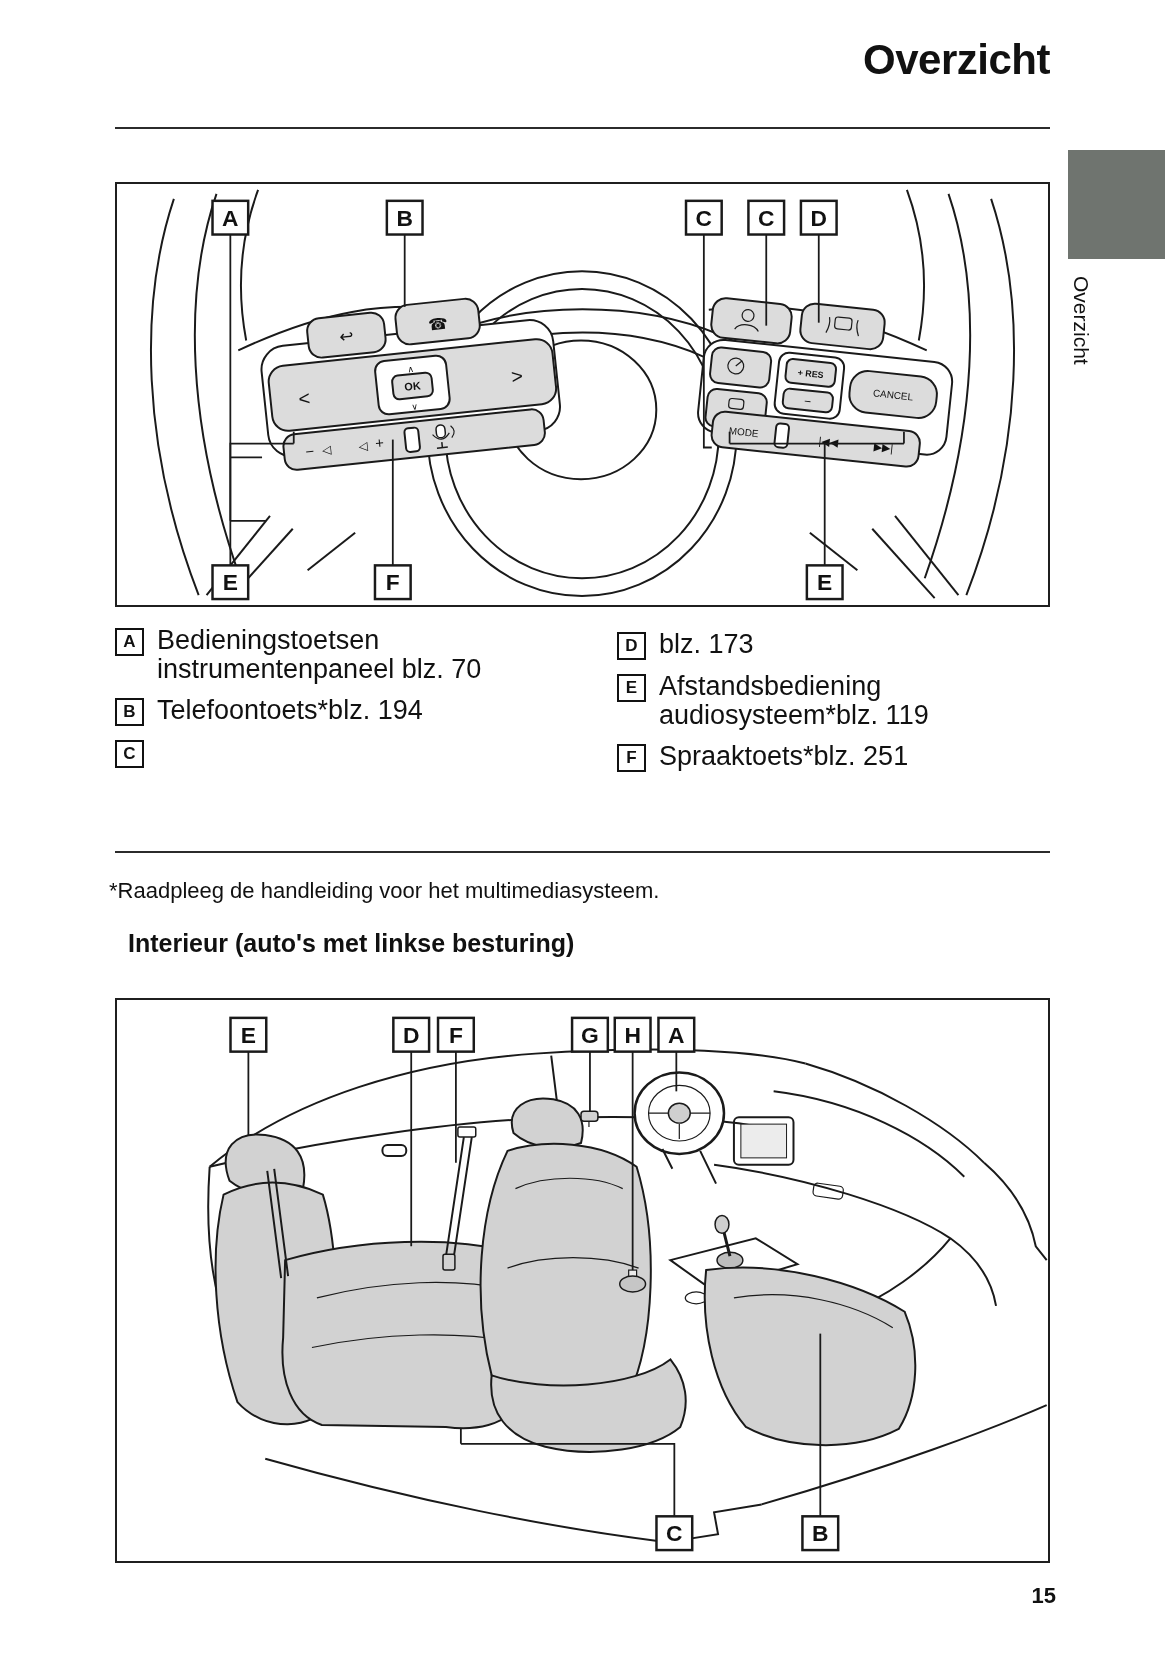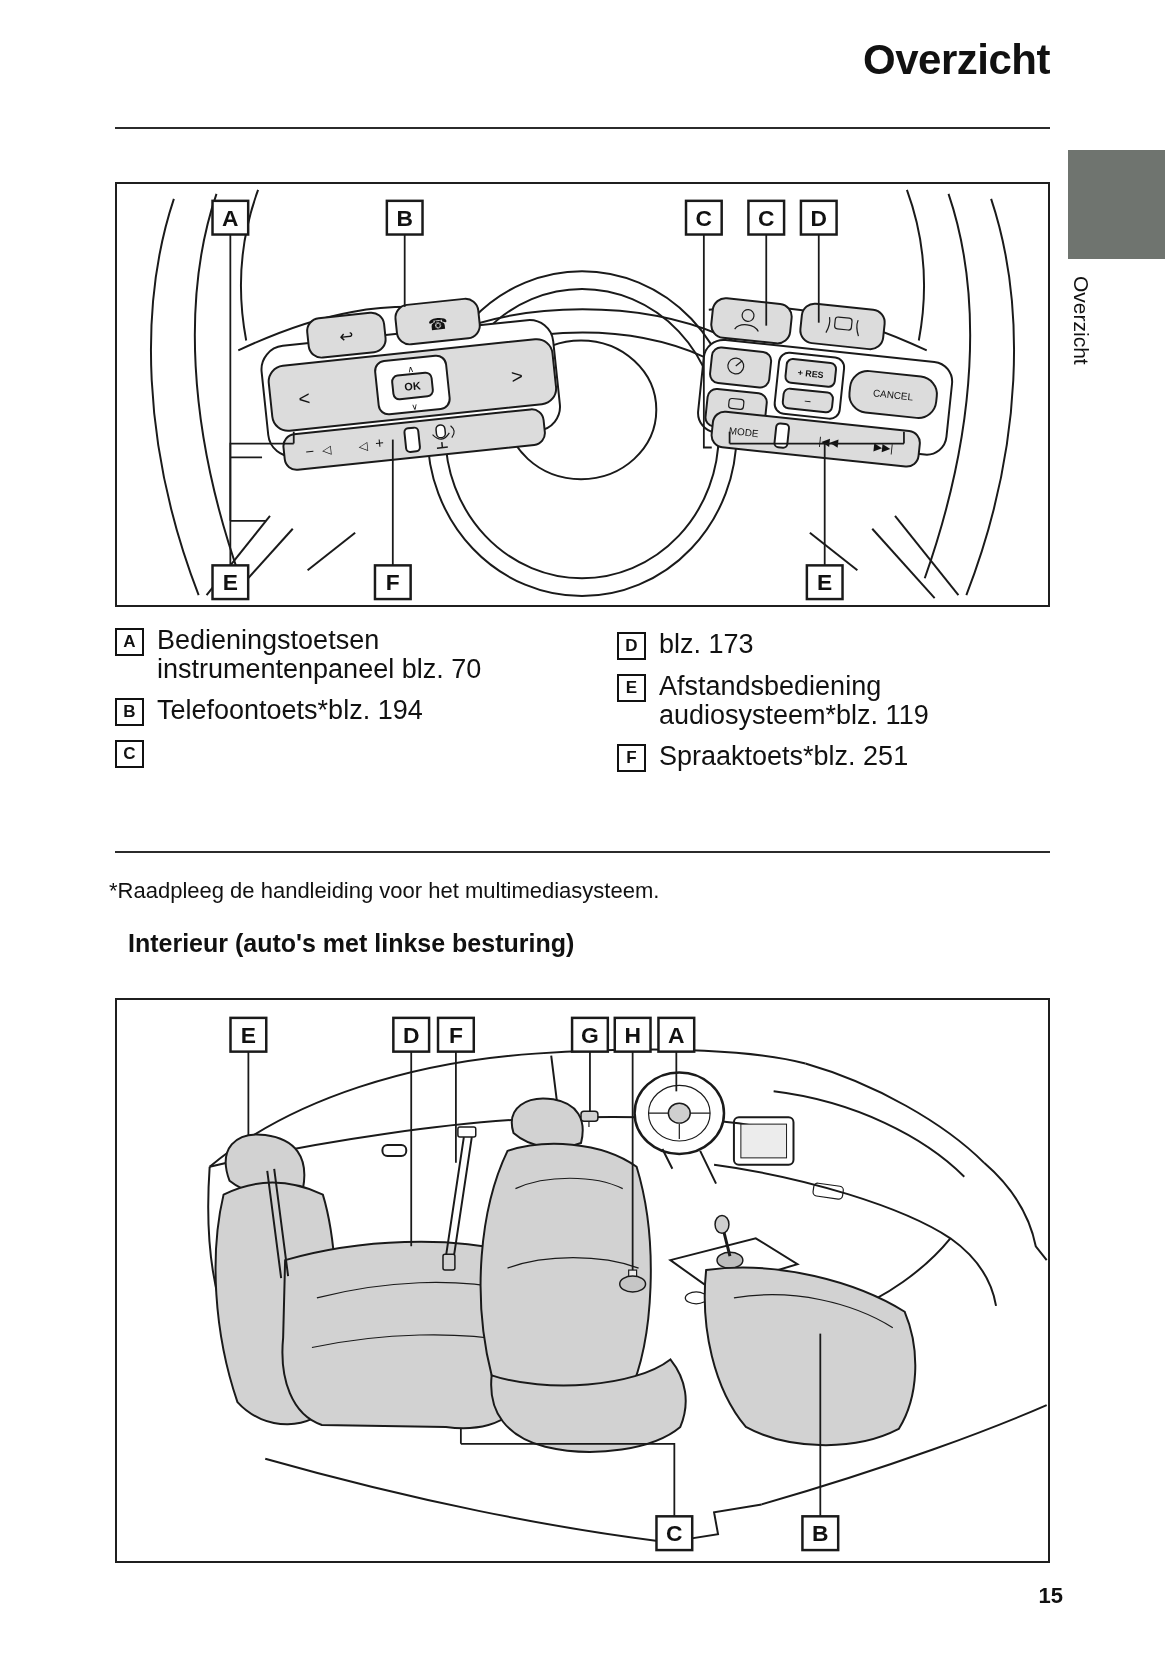--- a/index.html
+++ b/index.html
@@ -28,21 +28,21 @@
   .lg-item{ display:flex; align-items:flex-start; margin-bottom:12px; }
   .lg-letter{
     flex:0 0 auto; width:25px; height:24px; border:2.5px solid #111;
     display:flex; align-items:center; justify-content:center;
     font-size:17px; font-weight:bold; margin-right:13px; margin-top:2px;
   }
   .lg-text{ font-size:27px; line-height:29px; }
   #rule2{ top:851px; left:115px; width:935px; height:2px; background:#2b2b2b; }
   #footnote{ top:878px; left:109px; font-size:22px; }
   #section-heading{ top:929px; left:115px; font-size:25px; font-weight:bold;margin-left:13px; }
-  #page-number{ top:1583px; right:102px; font-size:22px; font-weight:bold; }
+  #page-number{ top:1583px; right:109px; font-size:22px; font-weight:bold; }
   svg{ display:block; }
   .ln{ stroke:#1a1a1a; stroke-width:2; fill:none; }
   .thin{ stroke:#1a1a1a; stroke-width:1.2; fill:none; }
   .leader{ stroke:#1a1a1a; stroke-width:1.8; fill:none; }
   .key{ fill:#dcdcdc; stroke:#1a1a1a; stroke-width:2; }
   .keyw{ fill:#ffffff; stroke:#1a1a1a; stroke-width:2; }
   .seat{ fill:#d2d2d2; stroke:#1a1a1a; stroke-width:2; }
   .mbox{ fill:#fff; stroke:#1a1a1a; stroke-width:2.5; }
   .mletter{ font-family:"Liberation Sans",sans-serif; font-size:23px; font-weight:bold; fill:#111; text-anchor:middle; }
   .btxt{ font-family:"Liberation Sans",sans-serif; fill:#111; text-anchor:middle; }

